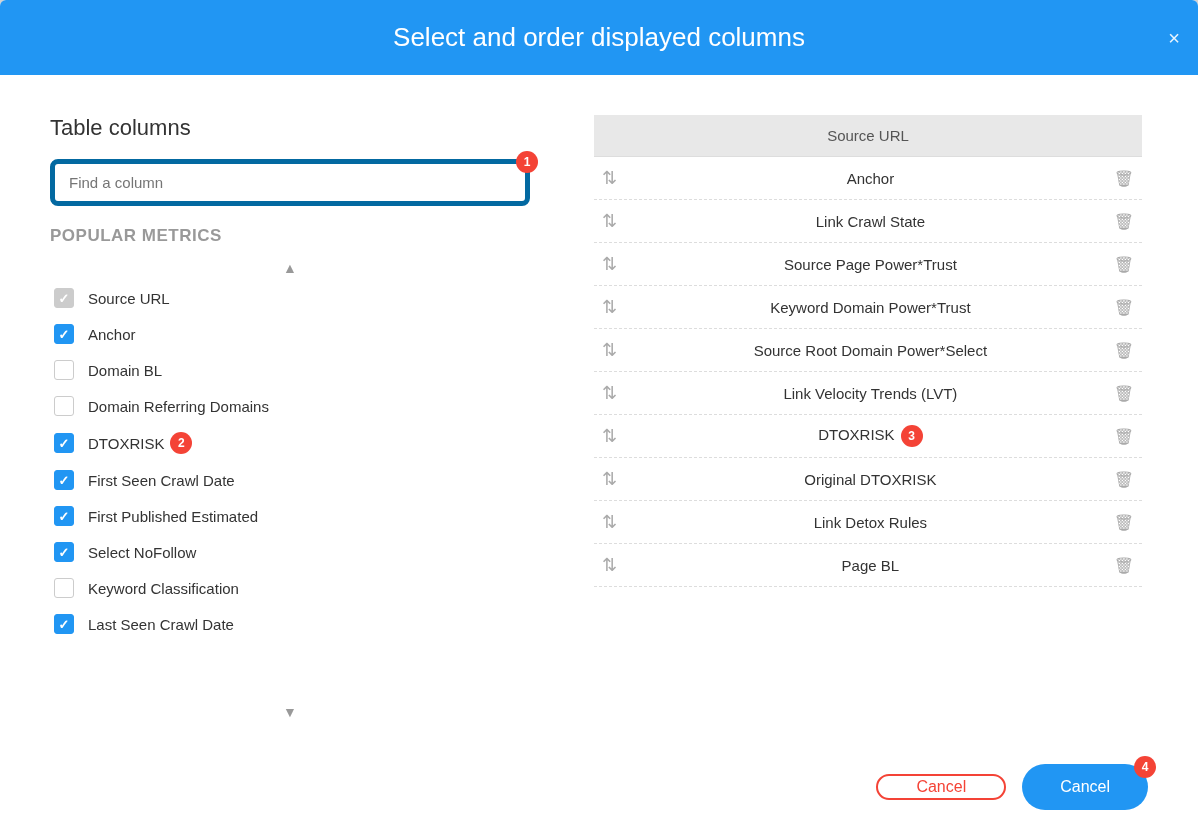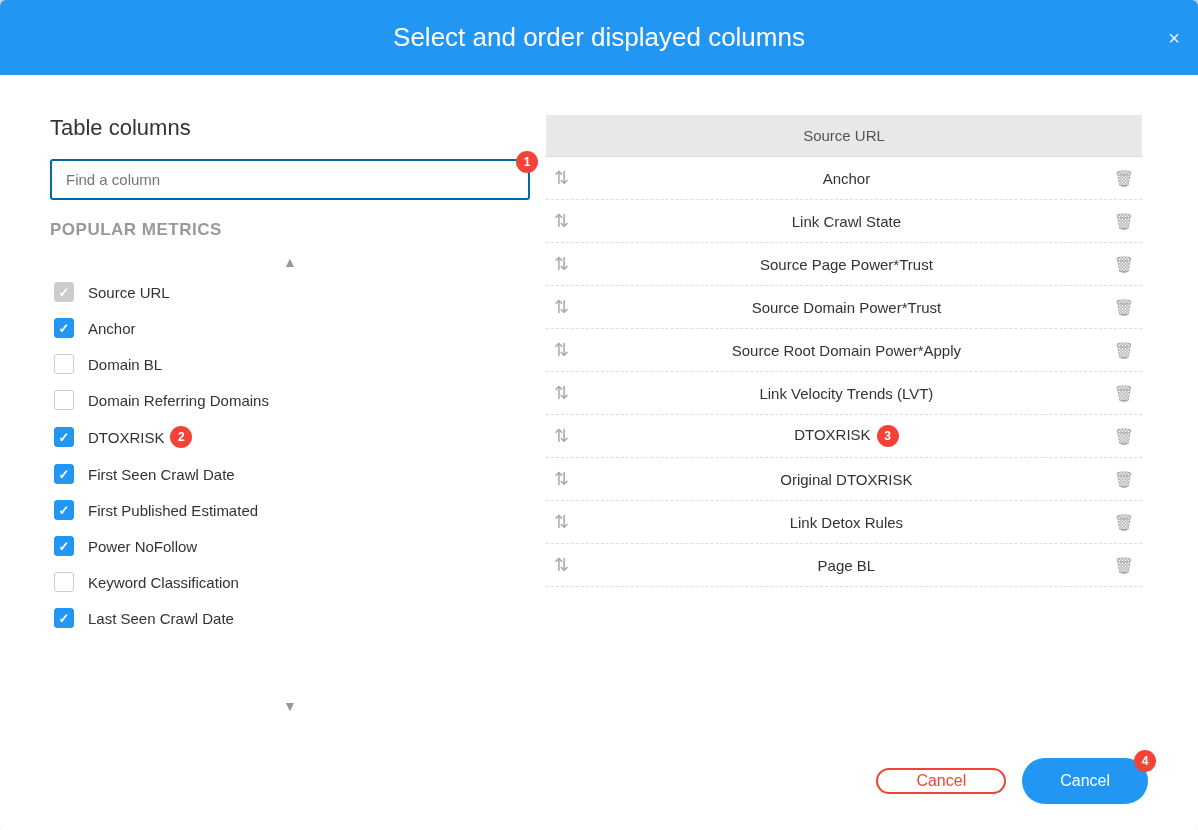--- a/index.html
+++ b/index.html
@@ -37,43 +37,43 @@
       transform: translateY(-50%);
       color: #fff;
       font-size: 20px;
       cursor: pointer;
       opacity: 0.9;
     }
     .modal-body {
       display: flex;
       flex: 1;
       padding: 40px 50px 20px 50px;
-      gap: 16px;
+      gap: 64px;
     }
     
     .left-panel {
       width: 480px;
       flex-shrink: 0;
       display: flex;
       flex-direction: column;
     }
     .panel-title {
       font-size: 22px;
       color: #333;
       margin-bottom: 18px;
       font-weight: 400;
     }
     .search-container {
       position: relative;
       margin-bottom: 20px;
     }
     .search-input {
       width: 100%;
-      border: 2px solid #0369a1;
-      border-radius: 3px;
+      border: 5px solid #0369a1;
+      border-radius: 8px;
       padding: 10px 14px;
       font-size: 15px;
       color: #555;
       outline: none;
     }
     .badge {
       display: inline-flex;
       align-items: center;
       justify-content: center;
       width: 22px;
@@ -341,21 +341,21 @@
             </li>
             <li class="col-item">
               <div class="checkbox checked"></div>
               <div class="col-item-label">
                 <span>First Published Estimated</span>
               </div>
             </li>
             <li class="col-item">
               <div class="checkbox checked"></div>
               <div class="col-item-label">
-                <span>Power NoFollow</span>
+                <span>Select NoFollow</span>
               </div>
             </li>
             <li class="col-item">
               <div class="checkbox"></div>
               <div class="col-item-label">
                 <span>Keyword Classification</span>
               </div>
             </li>
             <li class="col-item">
               <div class="checkbox checked"></div>
@@ -383,26 +383,26 @@
               <div class="col-row-label"><span>Link Crawl State</span></div>
               <span class="delete-icon">🗑</span>
             </div>
             <div class="col-row">
               <span class="drag-handle">⇅</span>
               <div class="col-row-label"><span>Source Page Power*Trust</span></div>
               <span class="delete-icon">🗑</span>
             </div>
             <div class="col-row">
               <span class="drag-handle">⇅</span>
-              <div class="col-row-label"><span>Source Domain Power*Trust</span></div>
-              <span class="delete-icon">🗑</span>
-            </div>
-            <div class="col-row">
-              <span class="drag-handle">⇅</span>
-              <div class="col-row-label"><span>Source Root Domain Power*Apply</span></div>
+              <div class="col-row-label"><span>Keyword Domain Power*Trust</span></div>
+              <span class="delete-icon">🗑</span>
+            </div>
+            <div class="col-row">
+              <span class="drag-handle">⇅</span>
+              <div class="col-row-label"><span>Source Root Domain Power*Select</span></div>
               <span class="delete-icon">🗑</span>
             </div>
             <div class="col-row">
               <span class="drag-handle">⇅</span>
               <div class="col-row-label"><span>Link Velocity Trends (LVT)</span></div>
               <span class="delete-icon">🗑</span>
             </div>
             <div class="col-row">
               <span class="drag-handle">⇅</span>
               <div class="col-row-label"><span>DTOXRISK</span><span class="badge-inline">3</span></div>

